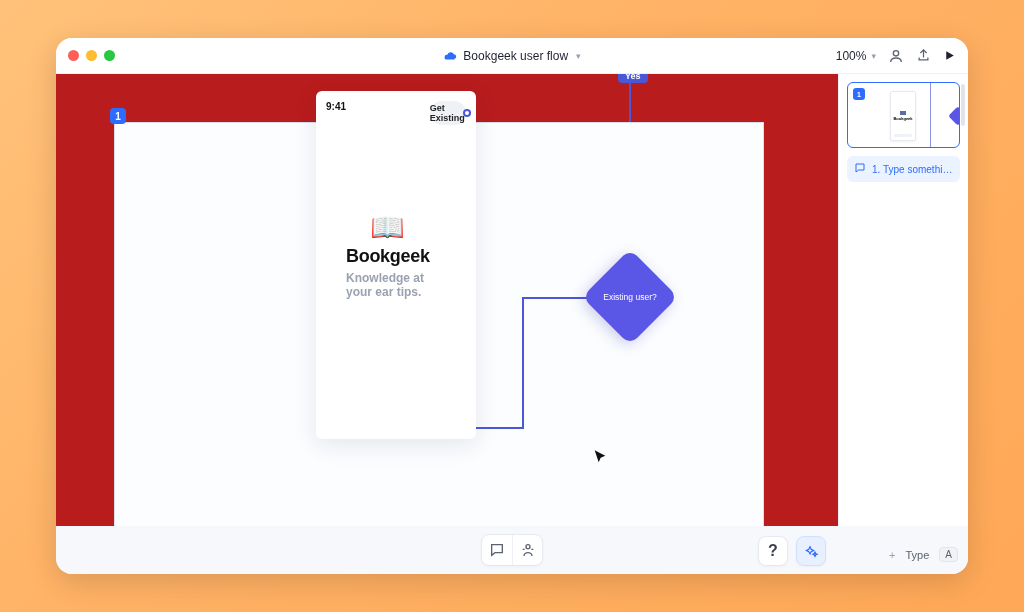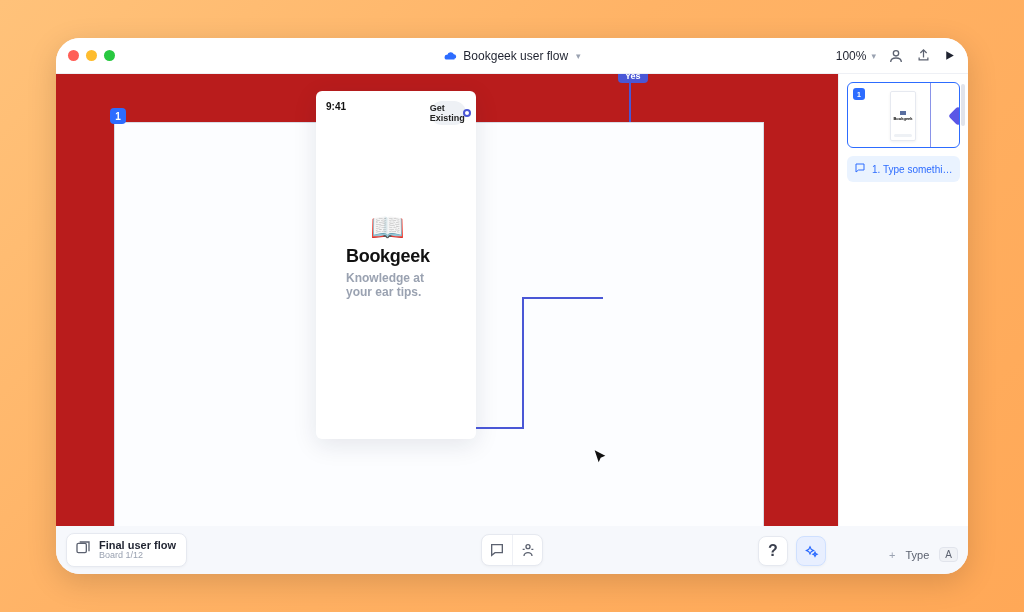--- a/index.html
+++ b/index.html
@@ -2,21 +2,21 @@
 <html><head>
 <meta charset="utf-8">
 <style>
   * { box-sizing: border-box; margin: 0; padding: 0; }
   html, body { width: 1024px; height: 612px; font-family: -apple-system, BlinkMacSystemFont, "Segoe UI", Helvetica, Arial, sans-serif; }
   body {
     background: linear-gradient(135deg, #ffc27a 0%, #ffb366 40%, #ffa857 100%);
     display: flex; align-items: center; justify-content: center;
   }
   .window {
-    width: 912px; height: 536px; background: #fafbff; border-radius: 24px;
+    width: 912px; height: 536px; background: #fafbff; border-radius: 16px;
     box-shadow: 0 8px 30px rgba(0,0,0,0.15); overflow: hidden; position: relative;
     display: flex; flex-direction: column;
   }
   
   .titlebar {
     height: 36px; background: #fff; border-bottom: 1px solid #eef0f5;
     display: flex; align-items: center; padding: 0 12px; position: relative;
   }
   .traffic { display: flex; gap: 7px; }
   .traffic span { width: 11px; height: 11px; border-radius: 50%; display: block; }
@@ -255,20 +255,24 @@
         <div class="phone-btn">
           <span>Get Existing</span>
           <span class="port"></span>
         </div>
       </div>
 
       <div class="flowline h-from-phone"></div>
       <div class="flowline v-up"></div>
       <div class="flowline h-to-diamond"></div>
 
+      <div class="diamond-wrap">
+        <div class="diamond"></div>
+        <div class="diamond-text">Existing user?</div>
+      </div>
 
 
       <div class="cursor">
         <svg width="16" height="16" viewBox="0 0 24 24" fill="currentColor">
             <path d="M4 2l6 18 3-7 7-3z"></path>
           </svg>
       </div>
     </div>
 
     <div class="sidebar">
@@ -288,32 +292,20 @@
           <svg width="12" height="12" viewBox="0 0 24 24" fill="none" stroke="currentColor" stroke-width="2">
               <path d="M4 4h16v12H9l-5 4z"></path>
             </svg>
         </span>
         <span>1. Type something…</span>
       </div>
     </div>
   </div>
 
   <div class="bottombar">
-    <div class="board-chip">
-      <span class="board-icon">
-        <svg width="16" height="16" viewBox="0 0 24 24" fill="none" stroke="currentColor" stroke-width="2">
-            <rect x="3" y="5" width="14" height="14" rx="2"></rect>
-            <path d="M7 3h14v14"></path>
-          </svg>
-      </span>
-      <div class="board-txt">
-        <div class="board-title">Final user flow</div>
-        <div class="board-sub">Board 1/12</div>
-      </div>
-    </div>
 
     <div class="bottom-center">
       <div class="bc-btn">
         <svg width="16" height="16" viewBox="0 0 24 24" fill="none" stroke="currentColor" stroke-width="2">
             <path d="M4 4h16v12H9l-5 4z"></path>
           </svg>
       </div>
       <div class="bc-btn">
         <svg width="16" height="16" viewBox="0 0 24 24" fill="none" stroke="currentColor" stroke-width="2">
             <circle cx="12" cy="7" r="3"></circle>

